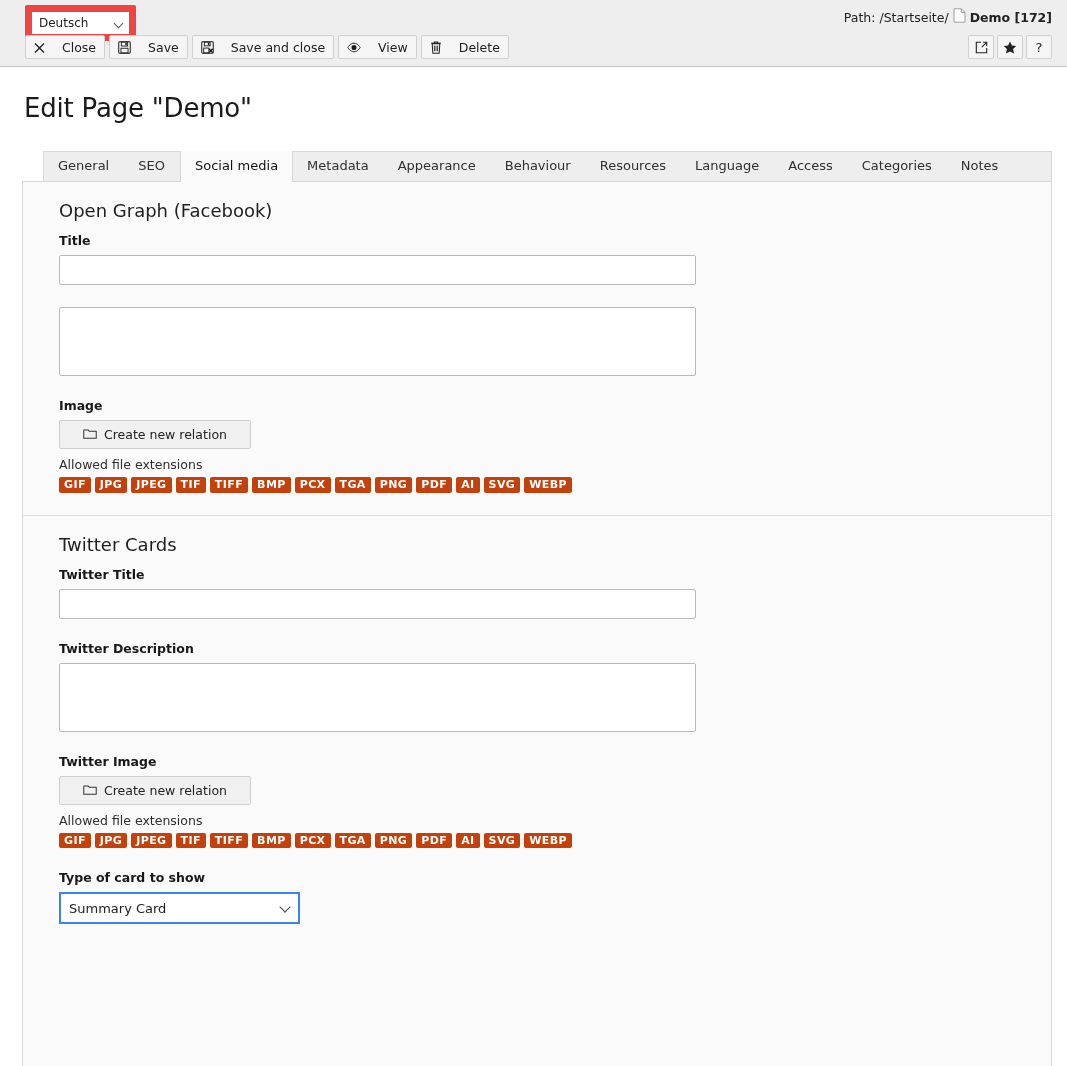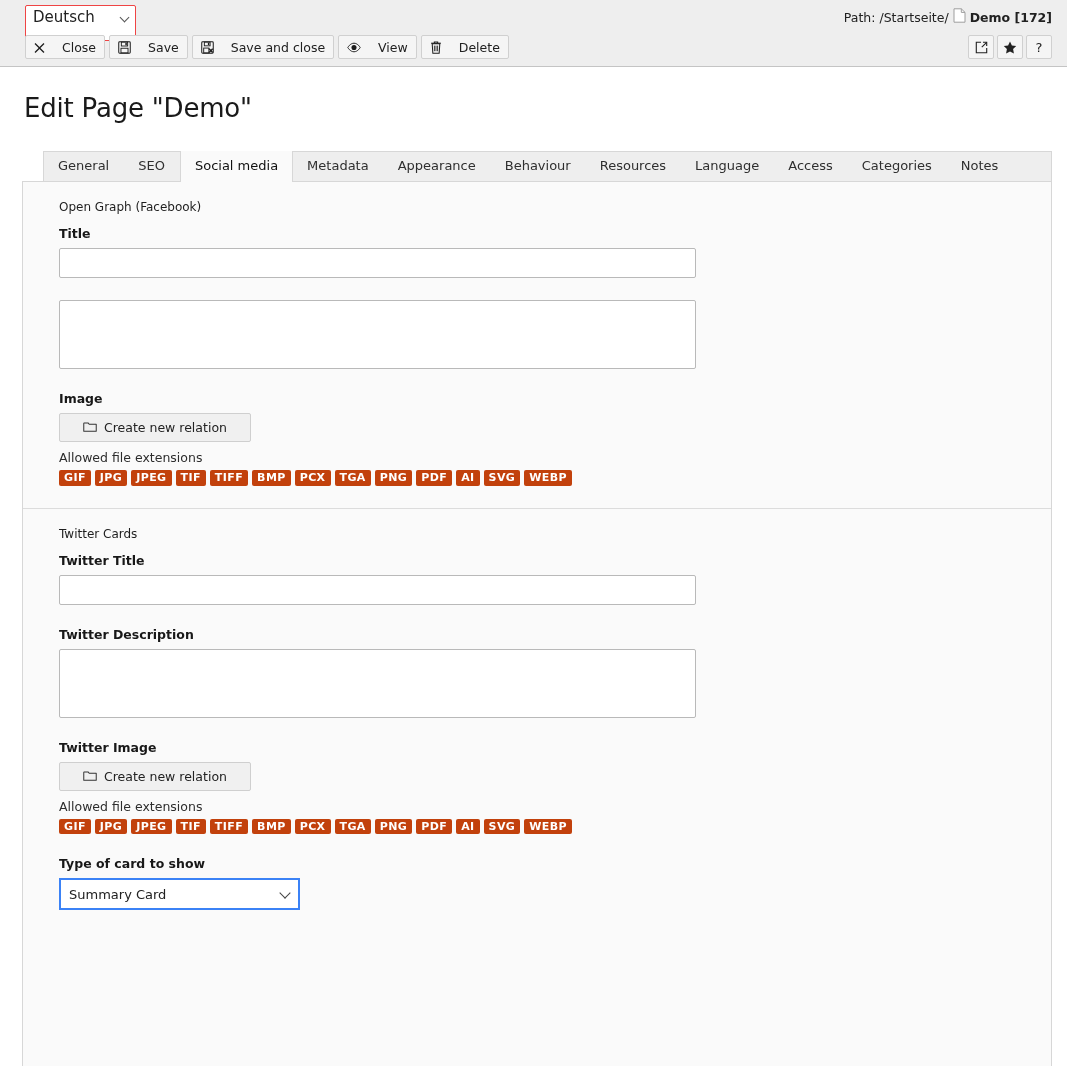--- a/index.html
+++ b/index.html
@@ -21,24 +21,24 @@
     background: #eeeeee;
     border-bottom: 1px solid #c4c4c4;
   }
   .lang-select-wrap {
     position: absolute;
     left: 25px; top: 5px;
   }
   .lang-select {
     width: 111px; height: 36px;
     background: #ffffff;
-    border: 1px solid #ef4444;
+    border: 7px solid #ef4444;
     border-radius: 2px;
     font-family: "DejaVu Sans", "Liberation Sans", sans-serif;
-    font-size: 15px;
+    font-size: 12px;
     color: #212121;
     padding: 0 20px 0 7px;
     line-height: 22px;
     position: relative;
     white-space: nowrap;
     overflow: hidden;
     cursor: pointer;
   }
   .lang-caret {
     position: absolute;
@@ -154,21 +154,21 @@
     background: #fafafa;
     min-height: 888px;
   }
   .fieldset {
     padding: 18px 24px 22px 36px;
   }
   .fieldset + .fieldset {
     border-top: 1px solid #dcdcdc;
   }
   .legend {
-    font-size: 12px;
+    font-size: 18px;
     font-weight: normal;
     color: #1e1e1e;
     margin: 0 0 12px 0;
   }
   .field { margin-bottom: 22px; }
   .field:last-child { margin-bottom: 0; }
   .flabel {
     display: block;
     font-size: 12.5px;
     font-weight: bold;

